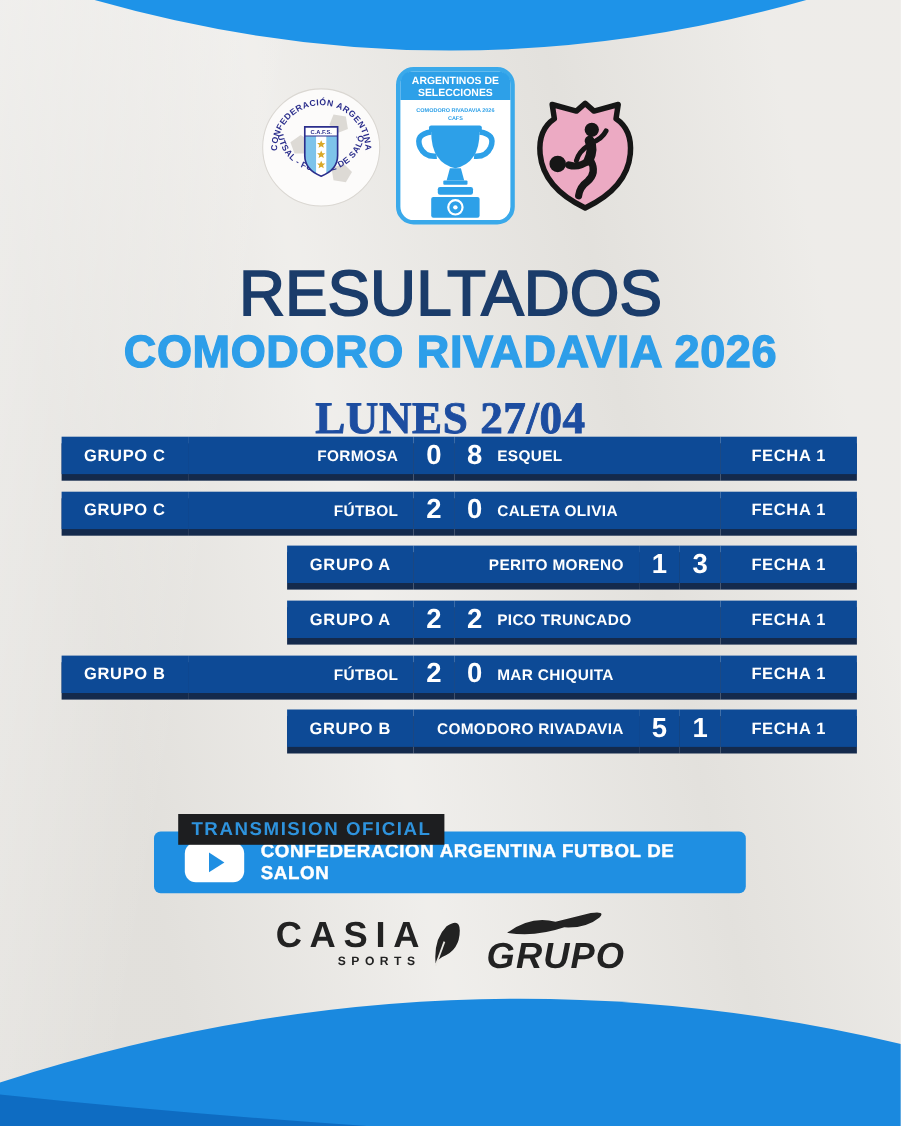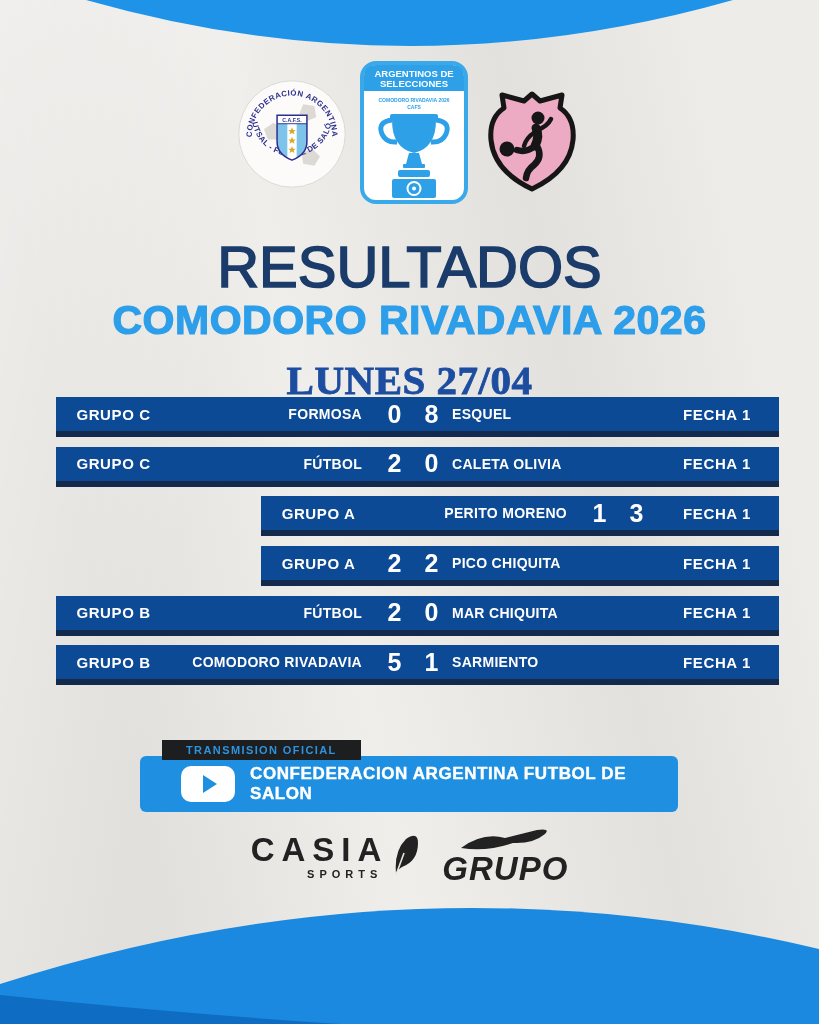--- a/index.html
+++ b/index.html
@@ -32,29 +32,29 @@
   }
   .cell.group{width:115px;font-size:15px;letter-spacing:.6px;}
   .cell.team{width:205px;font-size:14px;letter-spacing:.3px;}
   .cell.team.home{justify-content:flex-end;padding-right:14px;}
   .cell.team.away{justify-content:flex-start;padding-left:2px;}
   .cell.score{width:37px;font-size:25px;}
   .cell.fecha{width:124px;font-size:15px;letter-spacing:.6px;}
 
   .broadcast{position:absolute;top:740px;left:140px;width:538px;}
   .tag{position:absolute;top:0;left:22px;z-index:2;background:#1d1e20;color:#2e93dd;
-       padding:4px 24px;font-size:11px;font-weight:700;letter-spacing:1.4px;}
+       padding:4px 12px;font-size:17px;font-weight:700;letter-spacing:1.4px;}
   .bar{margin-top:16px;height:56px;background:#1f8fe2;border-radius:6px;
-       display:flex;align-items:center;padding-left:41px;gap:15px;box-sizing:border-box;}
+       display:flex;align-items:center;padding-left:28px;gap:15px;box-sizing:border-box;}
   .yt{width:54px;height:36px;background:#fff;border-radius:10px;display:flex;align-items:center;justify-content:center;flex:0 0 auto;}
   .yt-tri{width:0;height:0;border-left:14px solid #1f8fe2;border-top:9px solid transparent;border-bottom:9px solid transparent;margin-left:3px;}
   .channel{color:#fff;font-weight:700;font-size:17px;letter-spacing:.6px;-webkit-text-stroke:.4px #fff;}
 
   .sponsors{position:absolute;top:828px;left:0;right:0;display:flex;justify-content:center;align-items:center;gap:22px;color:#222;}
-  .casia{display:flex;align-items:flex-start;gap:2px;}
+  .casia{display:flex;align-items:flex-end;gap:2px;}
   .casia-col{display:flex;flex-direction:column;align-items:flex-end;}
   .casia-word{font-size:33px;font-weight:700;letter-spacing:7px;line-height:1;}
   .casia-sub{font-size:11px;font-weight:700;letter-spacing:5px;margin-top:2px;margin-right:6px;}
   .kagiva{display:flex;flex-direction:column;align-items:center;}
   .kagiva-word{font-size:33px;font-weight:700;font-style:italic;letter-spacing:1px;line-height:1;margin-top:-2px;}
 </style>
 </head>
 <body>
 
 <div class="canvas">
@@ -164,39 +164,38 @@
       <div class="cell team home">PERITO MORENO</div>
       <div class="cell score">1</div>
       <div class="cell score">3</div>
       <div class="cell fecha">FECHA 1</div>
     </div>
 
     <div class="row">
       <div class="cell group">GRUPO A</div>
       <div class="cell score">2</div>
       <div class="cell score">2</div>
-      <div class="cell team away">PICO CHIQUITA</div>
+      <div class="cell team away">PICO TRUNCADO</div>
       <div class="cell fecha">FECHA 1</div>
     </div>
 
     <div class="row">
       <div class="cell group">GRUPO B</div>
       <div class="cell team home">FÚTBOL</div>
       <div class="cell score">2</div>
       <div class="cell score">0</div>
       <div class="cell team away">MAR CHIQUITA</div>
       <div class="cell fecha">FECHA 1</div>
     </div>
 
     <div class="row">
       <div class="cell group">GRUPO B</div>
       <div class="cell team home">COMODORO RIVADAVIA</div>
       <div class="cell score">5</div>
       <div class="cell score">1</div>
-      <div class="cell team away">SARMIENTO</div>
       <div class="cell fecha">FECHA 1</div>
     </div>
 
   </div>
 
   <div class="broadcast">
     <div class="tag">TRANSMISION OFICIAL</div>
     <div class="bar">
       <div class="yt">
           <div class="yt-tri"></div>

